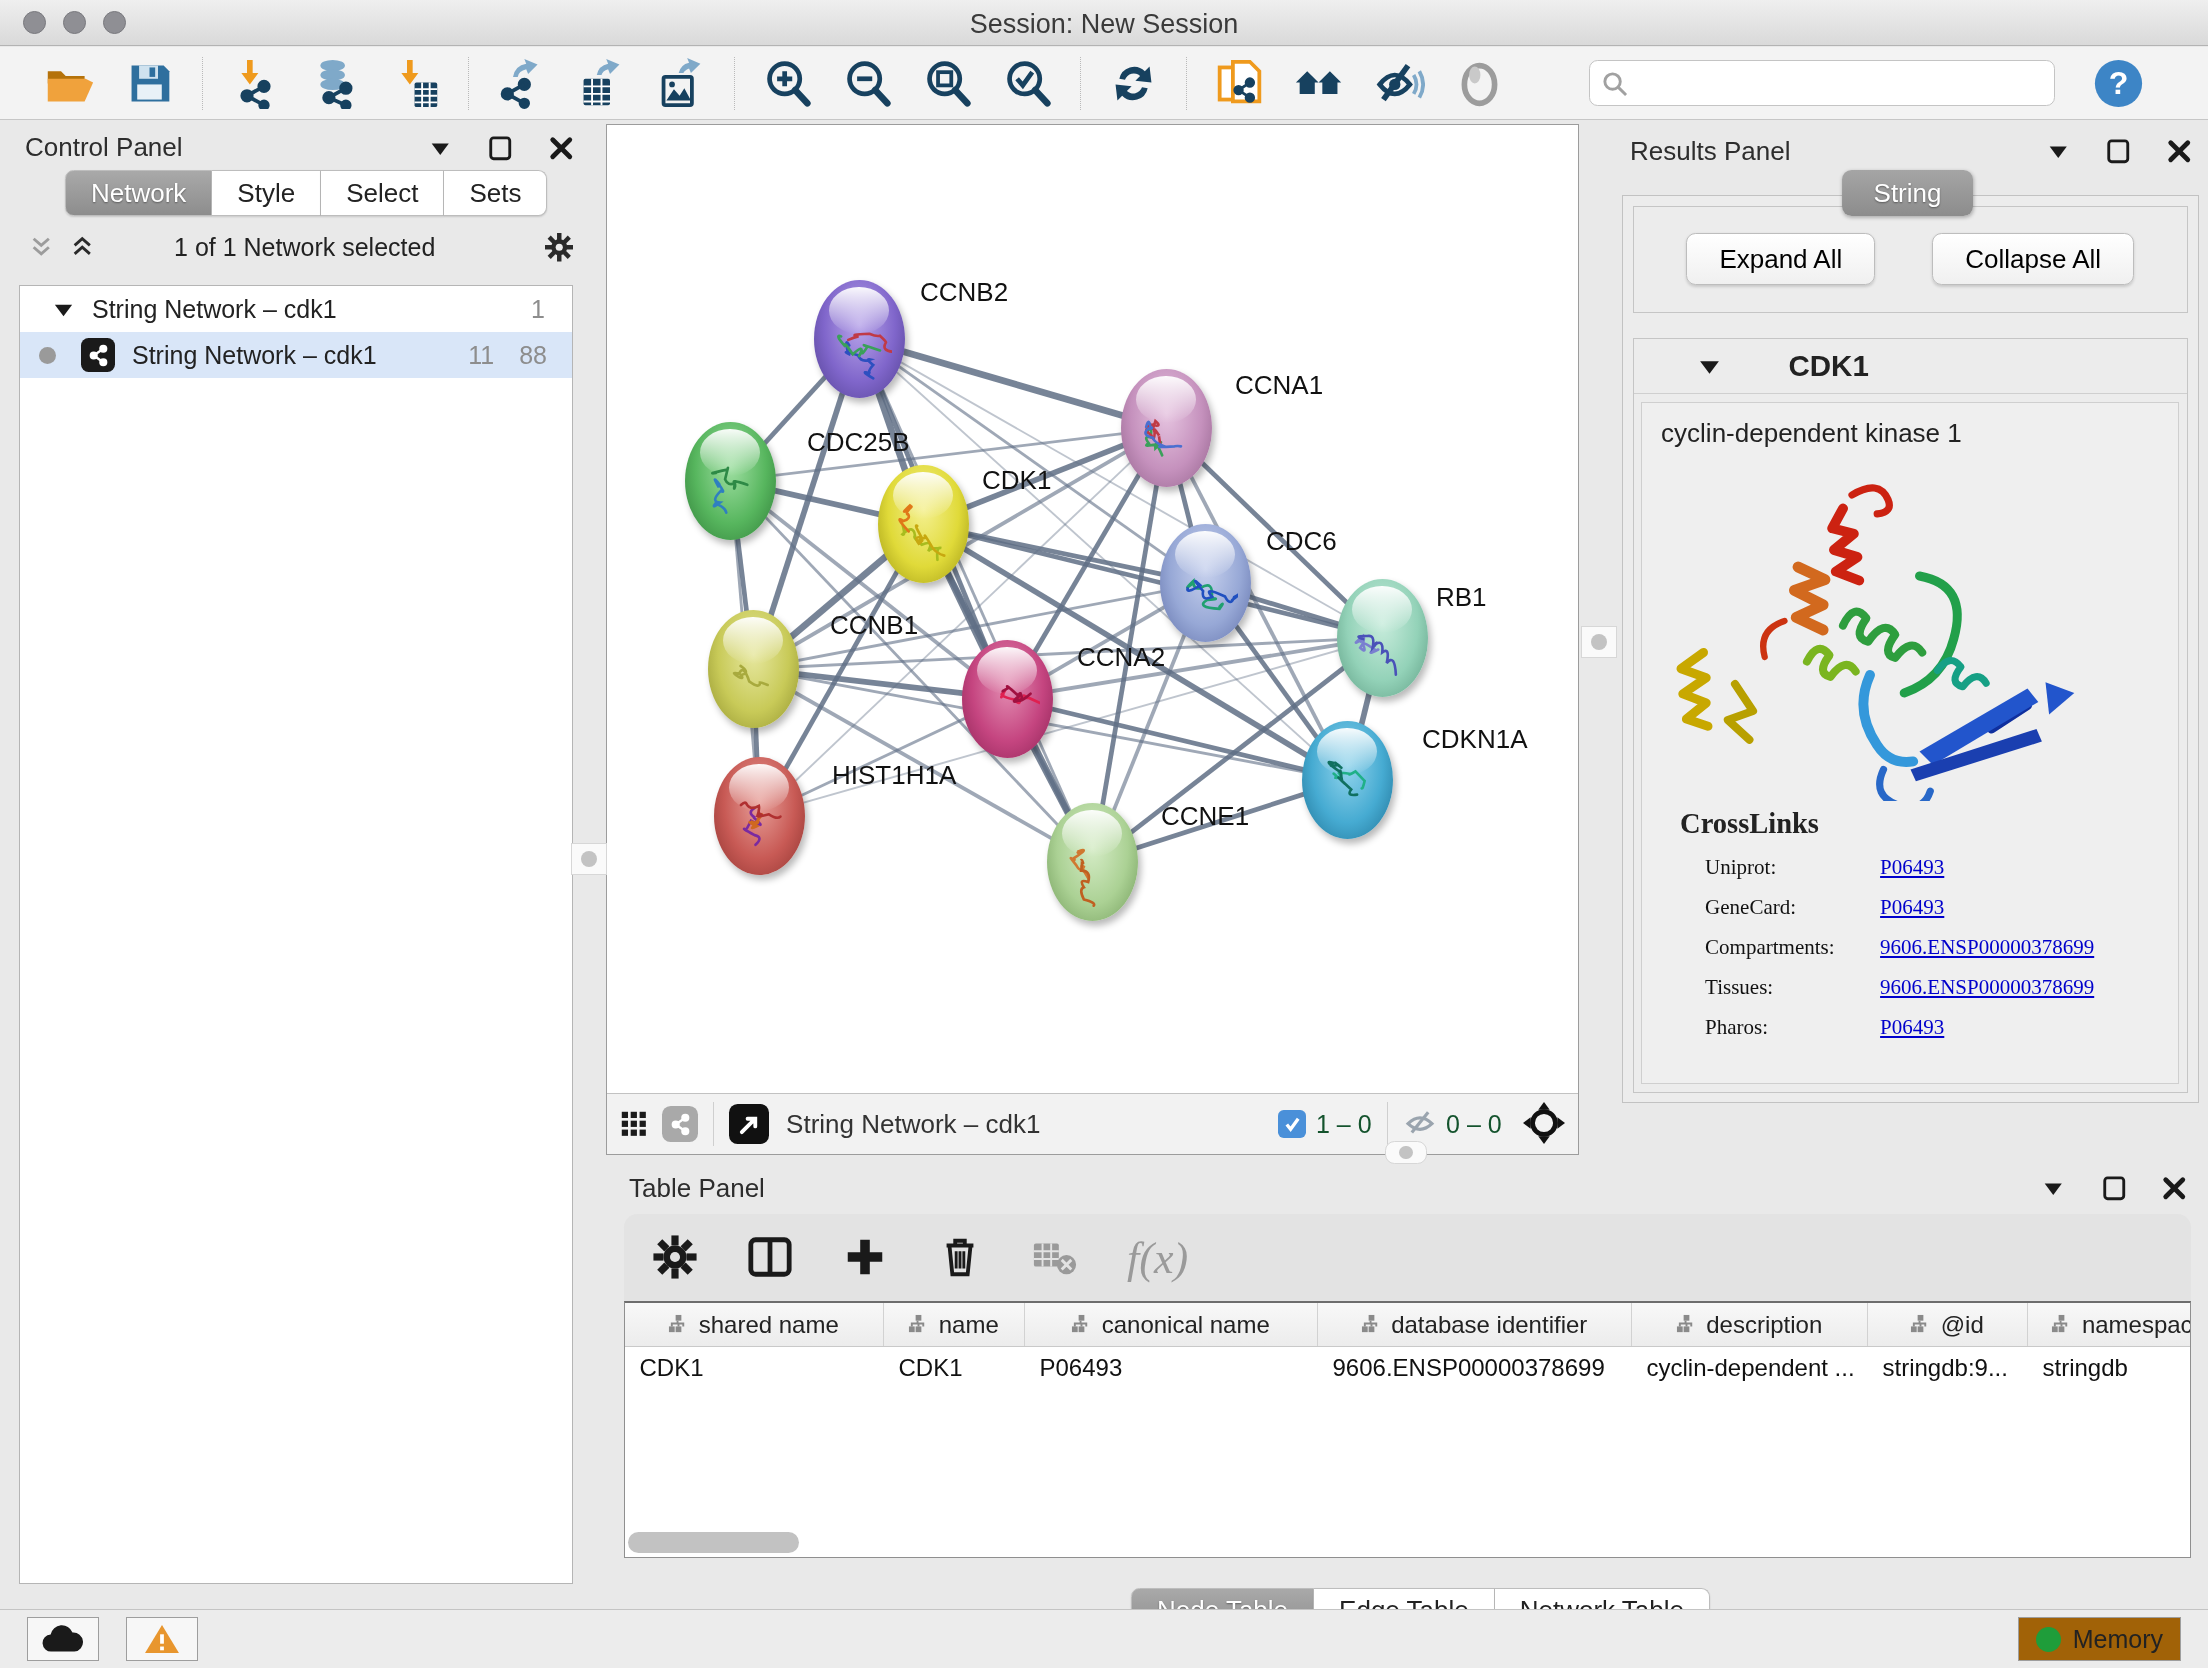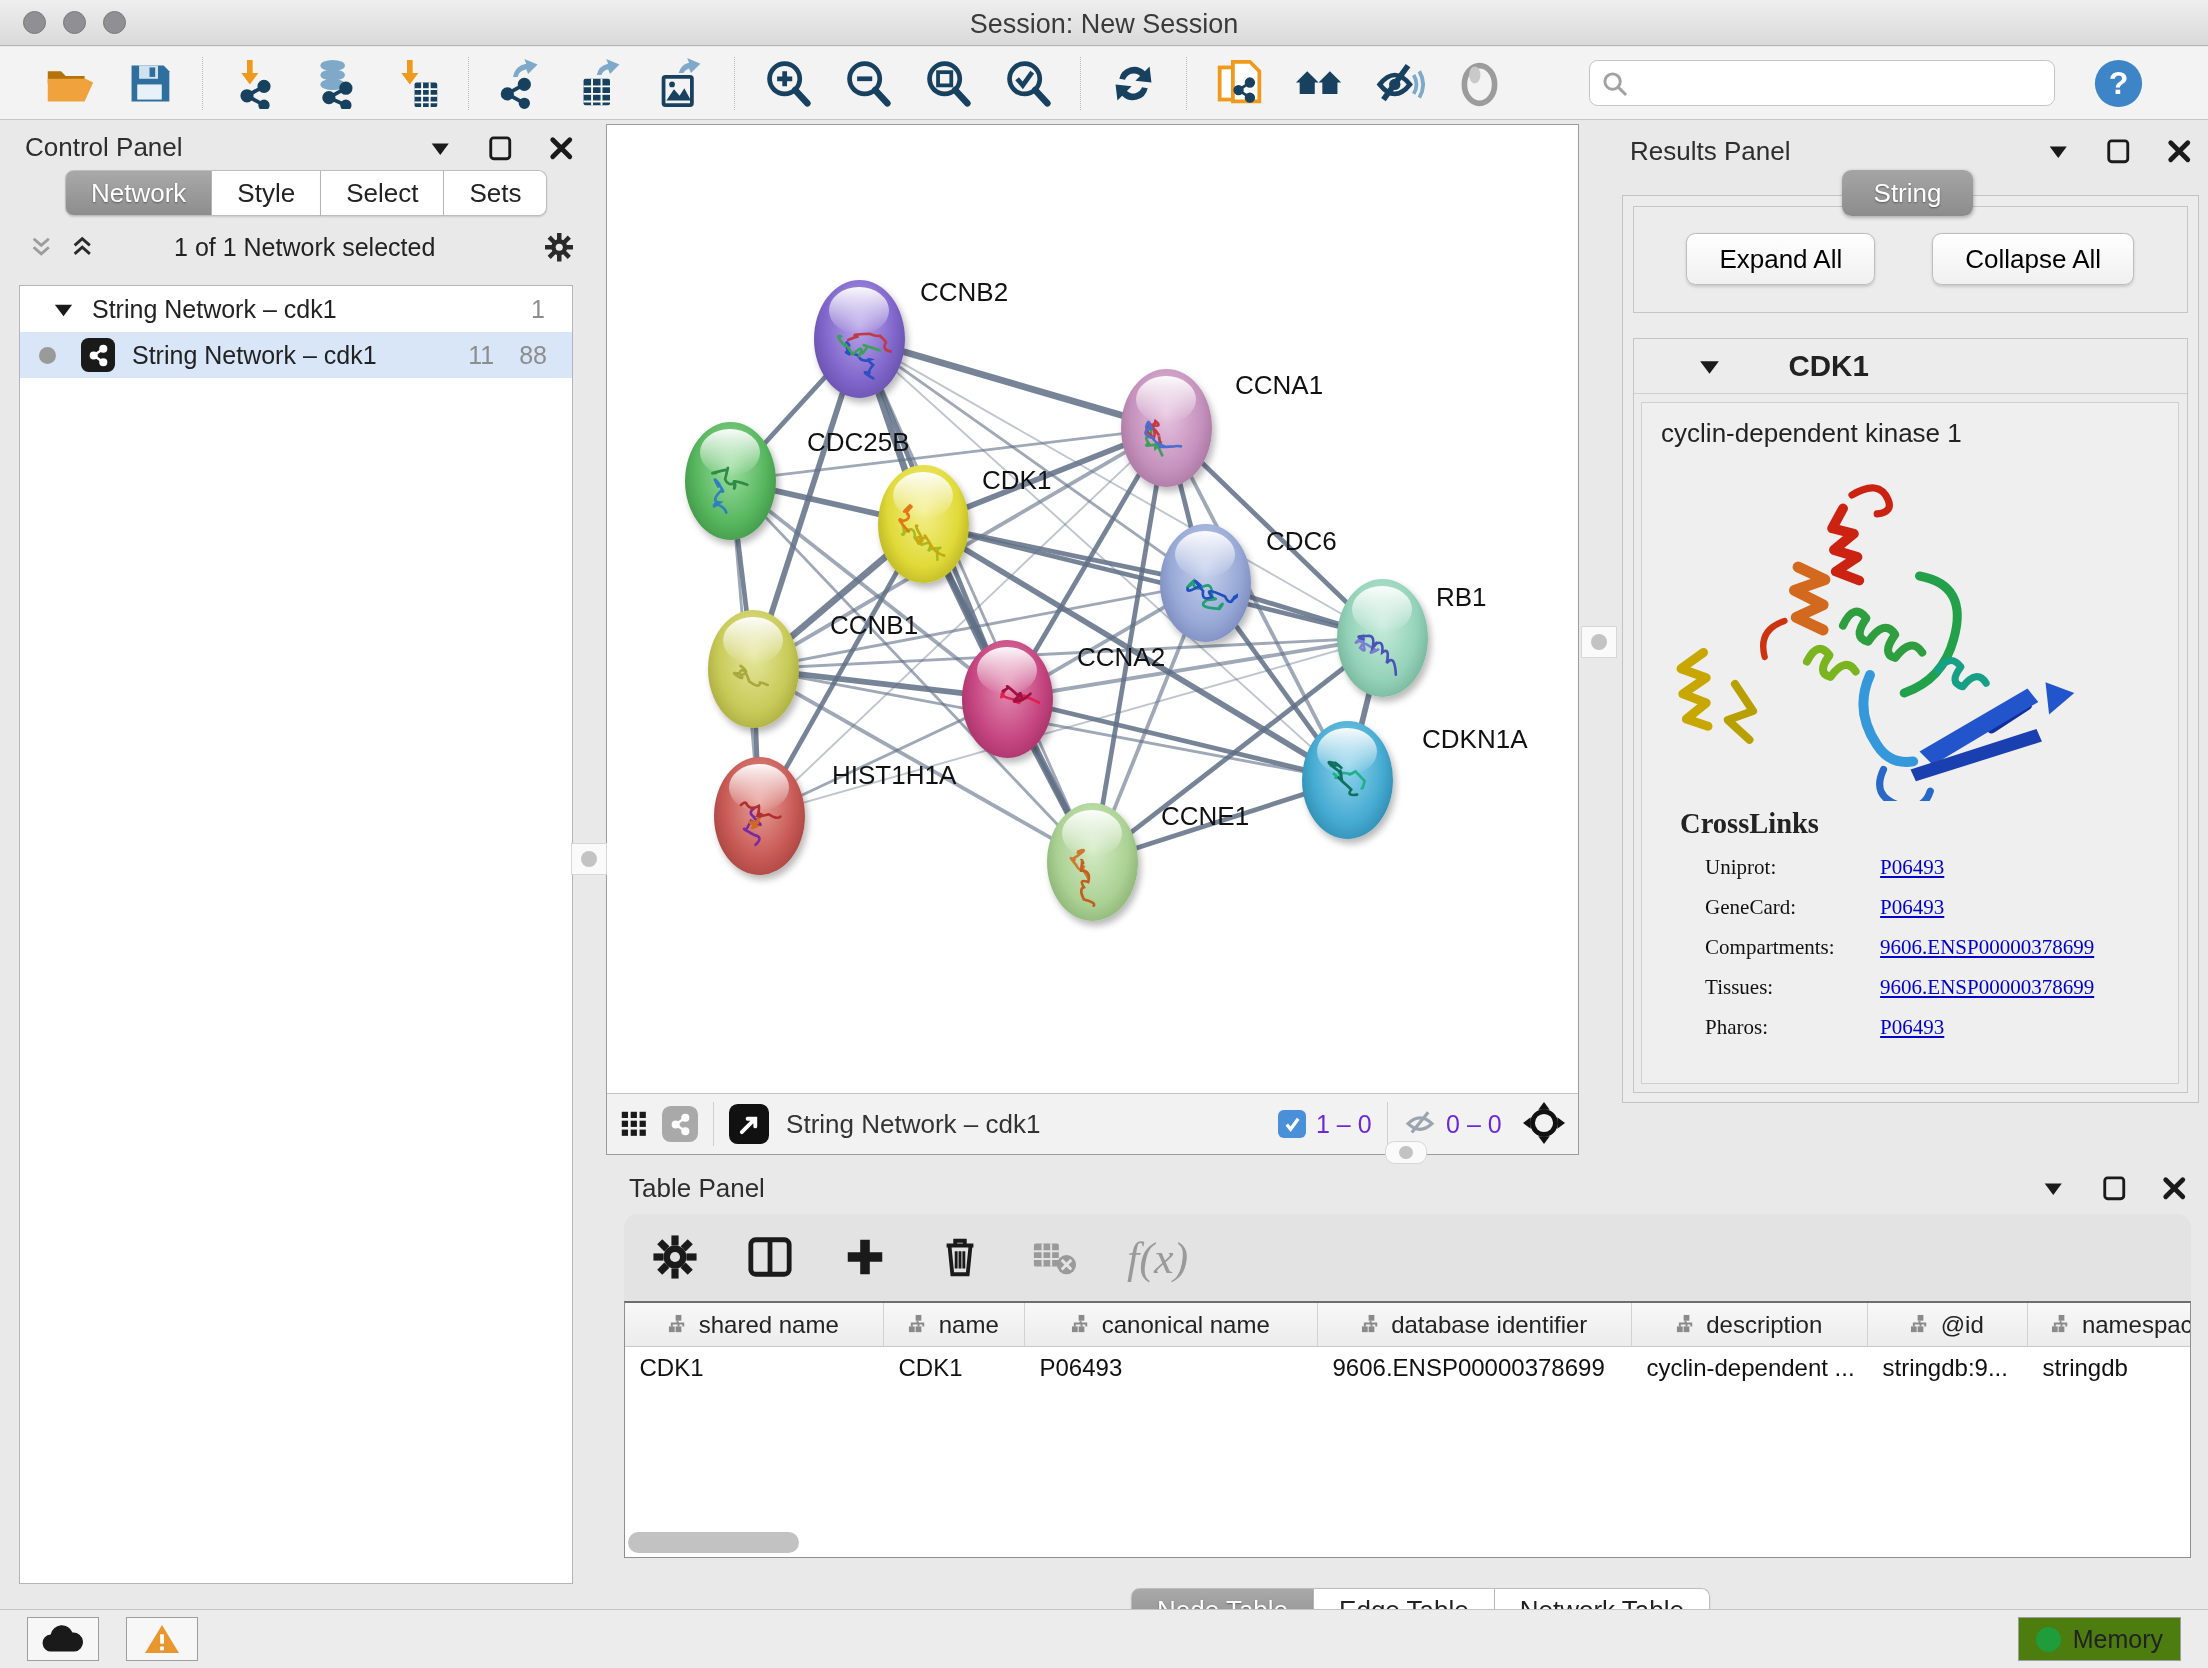--- a/index.html
+++ b/index.html
@@ -56,21 +56,21 @@
   .node { position:absolute; width:91px; height:118px; border-radius:50%;
     box-shadow:2.9px 4.8px 7.6px rgba(0,0,0,.28); }
   .node-gloss { position:absolute; left:16%; top:6%; width:66%; height:40%; border-radius:50%;
     background:linear-gradient(rgba(255,255,255,.95),rgba(255,255,255,0)); }
   .node-squig { position:absolute; left:14%; top:26%; width:72%; height:62%; }
   .node-label { position:absolute; font-size:26px; color:#111; white-space:nowrap; }
   #net-navbar { position:absolute; left:0; bottom:0; width:971px; height:61px; background:#f2f2f2;
     border-top:1px solid #c2c2c2; display:flex; align-items:center; padding:0 13.3px; }
   #net-navbar .nav-sep { width:0; height:44px; border-left:1px solid #cfcfcf; margin:0 15px; }
   #net-title { font-size:26px; color:#333; margin-left:17px; }
-  .nav-count { font-size:25px; color:#6d28d9; margin-left:9.5px; }
+  .nav-count { font-size:25px; color:#14532d; margin-left:9.5px; }
 
   
   #results-panel { position:absolute; left:1607px; top:121px; width:601px; height:1039px; }
   #rp-head { left:23px; top:15px; right:15px; }
   #rp-tab { position:absolute; top:49px; left:50%; transform:translateX(-50%); font-size:26px; color:#fff;
     background:linear-gradient(#a5a5a5,#8c8c8c); padding:7.6px 32px; border-radius:9.5px; text-shadow:0 1px 1.9px rgba(0,0,0,.4);
     box-shadow:0 1.9px 3.8px rgba(0,0,0,.25); z-index:2; }
   #rp-box { position:absolute; left:15px; right:9.5px; top:74px; bottom:57px; border:1.9px solid #c2c2c2;
     background:#ececec; padding:9.5px; }
   #rp-buttons { border:1px solid #c5c5c5; height:107px; display:flex; align-items:center; justify-content:center; gap:57px; }
@@ -107,21 +107,21 @@
   #tp-tabs { position:absolute; left:517px; bottom:-36px; display:flex; }
 
   
   .split-dot { position:absolute; width:36px; height:32px; background:#fafafa; border:1px solid #d7d7d7;
     display:flex; align-items:center; justify-content:center; }
   .split-dot i { width:16px; height:16px; border-radius:50%; background:#c3c3c3; display:block; }
   #statusbar { position:absolute; left:0; top:1609px; width:2208px; height:59px; background:#ececec;
     border-top:1px solid #c4c4c4; display:flex; align-items:center; padding:0 27px; }
   .status-btn { width:72px; height:44px; background:#f7f7f7; border:1.9px solid #9e9e9e; display:flex;
     align-items:center; justify-content:center; margin-right:27px; }
-  #memory-btn { margin-left:auto; height:44px; background:#4d7c0f; border:1.9px solid #9e9e9e; display:flex;
+  #memory-btn { margin-left:auto; height:44px; background:#a16207; border:1.9px solid #9e9e9e; display:flex;
     align-items:center; gap:11.4px; padding:0 17px; font-size:25px; }
   #memory-dot { width:25px; height:25px; border-radius:50%; }
 </style>
 </head>
 <body>
 
 <div id="titlebar">
   <span class="traffic" style="left:23px"></span>
   <span class="traffic" style="left:63px"></span>
   <span class="traffic" style="left:103px"></span>

